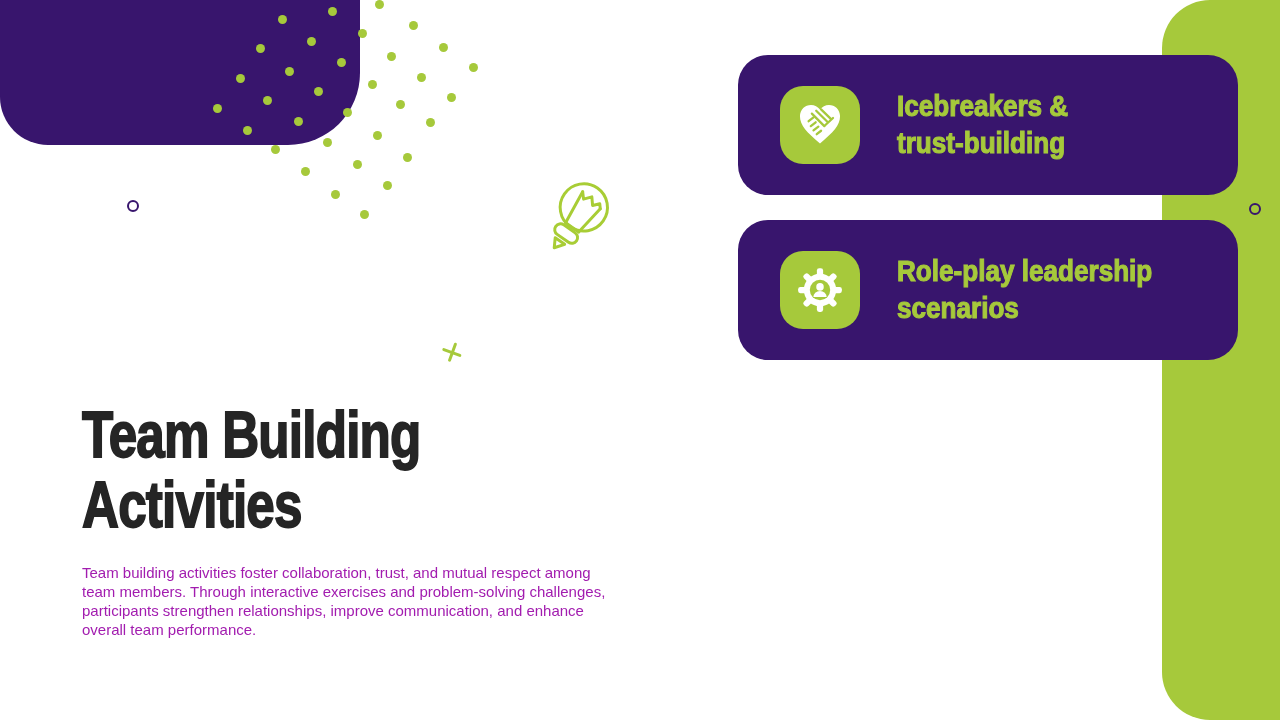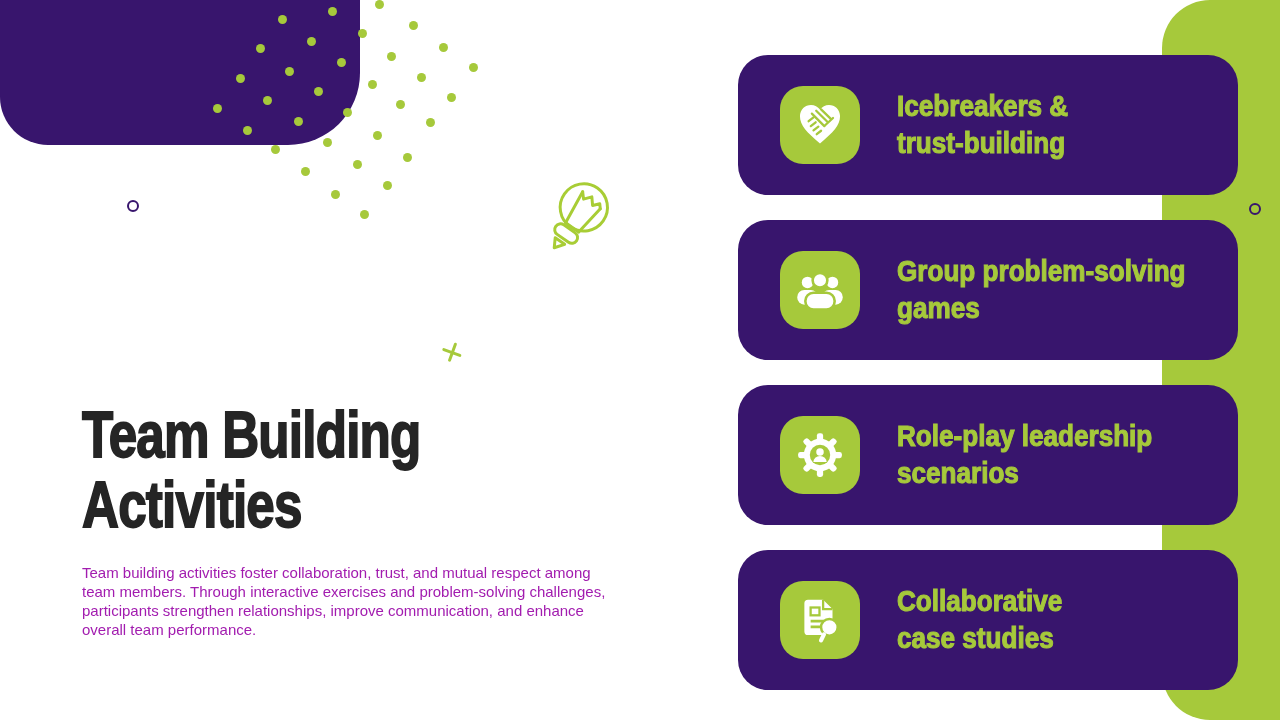--- a/index.html
+++ b/index.html
@@ -125,36 +125,20 @@
             <path d="M21 32.5 l4 -3.2"></path>
           </g>
         </svg>
       </div>
       <div class="card-text">
         <span>Icebreakers &amp;</span>
         <span>trust-building</span>
       </div>
     </div>
 
-    <div class="card">
-      <div class="tile">
-        <svg width="52" height="52" viewBox="0 0 48 48">
-          <circle cx="12.5" cy="17" r="5.3" fill="#ffffff"></circle>
-          <circle cx="35.5" cy="17" r="5.3" fill="#ffffff"></circle>
-          <rect x="3" y="24" width="19" height="13.5" rx="6.5" fill="#ffffff"></rect>
-          <rect x="26" y="24" width="19" height="13.5" rx="6.5" fill="#ffffff"></rect>
-          <circle cx="24" cy="15" r="6.8" fill="#ffffff" stroke="#a6c93b" stroke-width="2.4"></circle>
-          <rect x="10.5" y="26.5" width="27" height="15.5" rx="7.5" fill="#ffffff" stroke="#a6c93b" stroke-width="2.4"></rect>
-        </svg>
-      </div>
-      <div class="card-text">
-        <span>Group problem-solving</span>
-        <span>games</span>
-      </div>
-    </div>
 
     <div class="card">
       <div class="tile">
         <svg width="50" height="50" viewBox="0 0 48 48">
           <g fill="#ffffff">
             <rect x="21" y="3" width="6" height="9" rx="2.2"></rect>
             <rect x="21" y="3" width="6" height="9" rx="2.2" transform="rotate(45 24 24)"></rect>
             <rect x="21" y="3" width="6" height="9" rx="2.2" transform="rotate(90 24 24)"></rect>
             <rect x="21" y="3" width="6" height="9" rx="2.2" transform="rotate(135 24 24)"></rect>
             <rect x="21" y="3" width="6" height="9" rx="2.2" transform="rotate(180 24 24)"></rect>
@@ -167,32 +151,15 @@
           <circle cx="24" cy="21" r="3.6" fill="#ffffff"></circle>
           <path d="M17.6 30.8 a6.4 5.8 0 0 1 12.8 0 Z" fill="#ffffff"></path>
         </svg>
       </div>
       <div class="card-text">
         <span>Role-play leadership</span>
         <span>scenarios</span>
       </div>
     </div>
 
-    <div class="card">
-      <div class="tile">
-        <svg width="50" height="50" viewBox="0 0 48 48">
-          <path fill="#ffffff" d="M12.5 4.5 h14.5 l9 9 v21.5 a3.5 3.5 0 0 1 -3.5 3.5 h-20
-                   a3.5 3.5 0 0 1 -3.5 -3.5 v-27 a3.5 3.5 0 0 1 3.5 -3.5 z"></path>
-          <path d="M27 4.5 v9 h9" fill="none" stroke="#a6c93b" stroke-width="2.2"></path>
-          <rect x="15" y="12" width="8.5" height="7.5" fill="none" stroke="#a6c93b" stroke-width="2.2"></rect>
-          <path d="M15 25 h13 M15 30.5 h13" stroke="#a6c93b" stroke-width="2.6"></path>
-          <circle cx="33" cy="31" r="8" fill="#ffffff" stroke="#a6c93b" stroke-width="2.4"></circle>
-          <path d="M27.8 37.8 L25 43.5" stroke="#ffffff" stroke-width="4" stroke-linecap="round"></path>
-        </svg>
-      </div>
-      <div class="card-text">
-        <span>Collaborative</span>
-        <span>case studies</span>
-      </div>
-    </div>
 
   </div>
 </div>
 
 </body></html>

